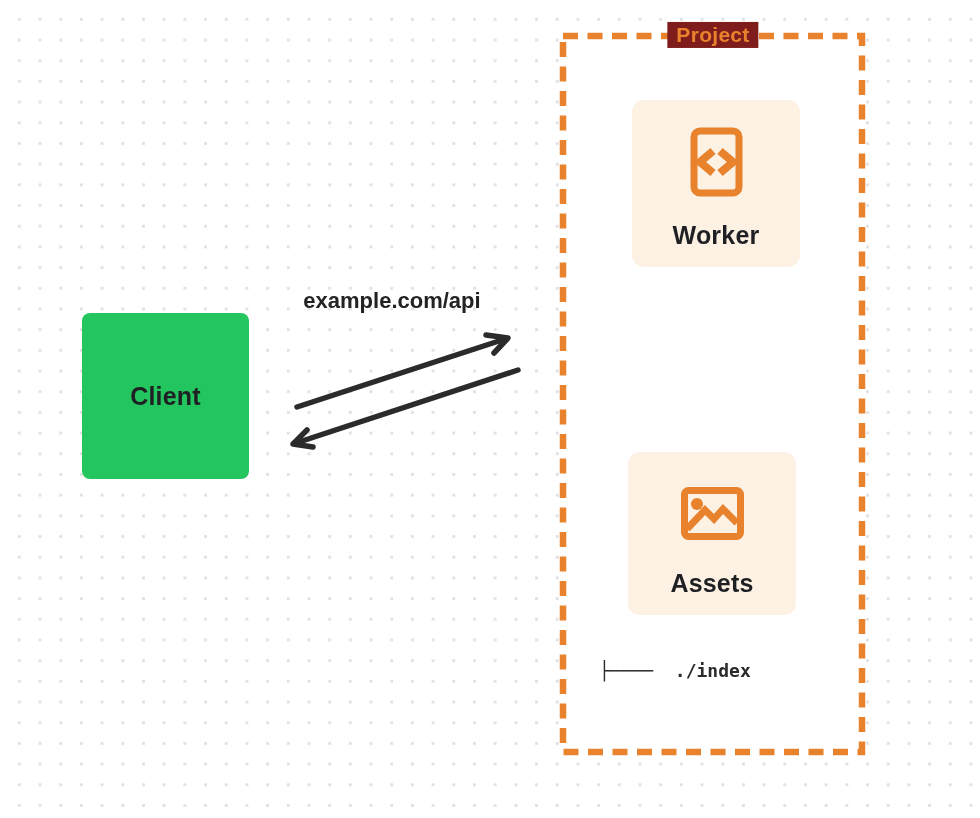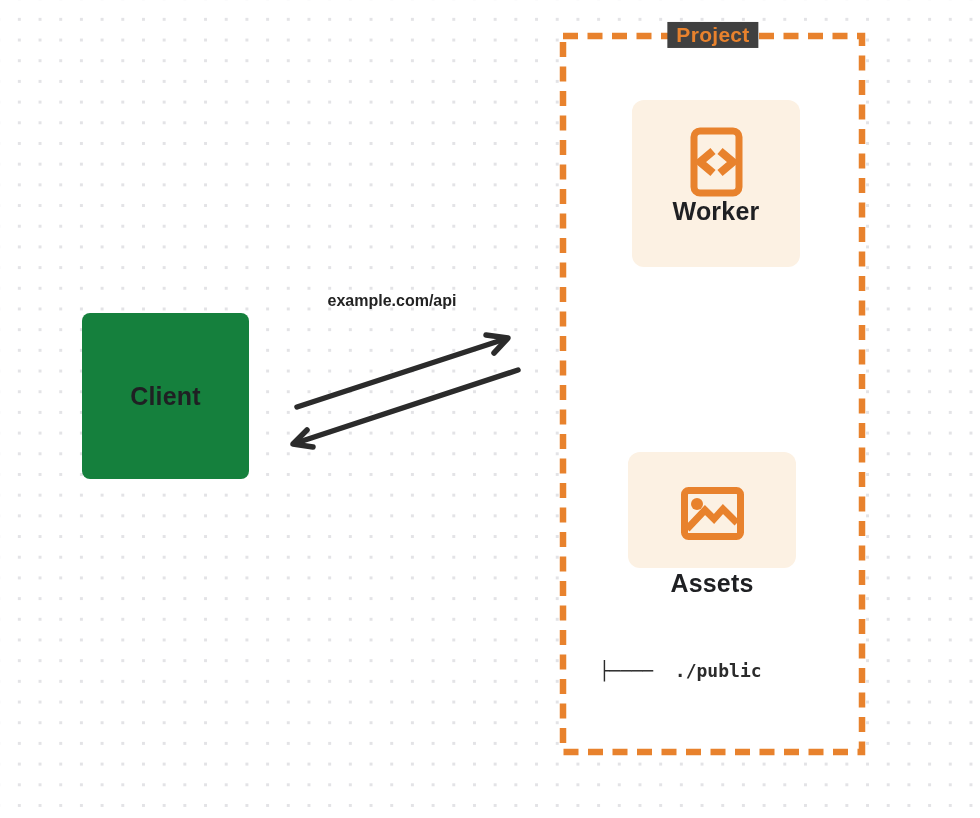--- a/index.html
+++ b/index.html
@@ -13,62 +13,62 @@
     background-size: 20.7px 20.7px;
     background-position: 9px 9px;
   }
   .layer { position: absolute; left: 0; top: 0; }
   svg.decor { width: 980px; height: 818px; z-index: 1; pointer-events: none; }
 
   
   .client-box {
     position: absolute; z-index: 2;
     left: 82px; top: 313px; width: 167px; height: 166px;
-    background: #15803d;
+    background: #22c55e;
     border-radius: 8px;
     display: flex; align-items: center; justify-content: center;
   }
   .client-box .label {
     font-size: 25px; font-weight: 700; color: #1f2023; letter-spacing: 0.2px;
   }
 
   
   .project-title {
     position: absolute; z-index: 3;
     left: 713px; top: 36px;
     transform: translate(-50%, -54%);
-    background: #404040;
+    background: #7f1d1d;
     padding: 1px 9px;
     font-size: 21px; font-weight: 700; color: #e8822d; letter-spacing: 0.3px;
     white-space: nowrap;
   }
 
   
   .card {
     position: absolute; z-index: 2;
     background: #fcf1e3;
     border-radius: 12px;
     display: flex; flex-direction: column; align-items: center;
   }
   .card .card-label {
     font-size: 25px; font-weight: 700; color: #1f2023; letter-spacing: 0.2px;
   }
   .worker-card { left: 632px; top: 100px; width: 168px; height: 167px; }
   .worker-card .icon-wrap { margin-top: 27px; height: 70px; }
-  .worker-card .card-label { }
-  .assets-card { left: 628px; top: 452px; width: 168px; height: 116px; }
+  .worker-card .card-label { margin-top: 24px; }
+  .assets-card { left: 628px; top: 452px; width: 168px; height: 163px; }
   .assets-card .icon-wrap { margin-top: 35px; height: 53px; }
   .assets-card .card-label { margin-top: 29px; }
 
   
   .request-label {
     position: absolute; z-index: 2;
     left: 392px; top: 301px;
     transform: translate(-50%, -50%);
-    font-size: 16px; font-weight: 700; color: #232323;
+    font-size: 22px; font-weight: 700; color: #232323;
     white-space: nowrap;
   }
 
   
   .file-tree {
     position: absolute; z-index: 2;
     left: 599px; top: 618px;
     font-family: "DejaVu Sans Mono", monospace;
     font-size: 18px; font-weight: 700;
     line-height: 21px;
@@ -119,15 +119,15 @@
     <svg width="63" height="53" viewBox="0 0 63 53">
       <rect x="3.5" y="3.5" width="56" height="46" rx="4" fill="none" stroke="#e8822d" stroke-width="7"></rect>
       <circle cx="16" cy="17" r="6" fill="#e8822d"></circle>
       <polyline points="6,42 24,23 33,32 42,22 56,36" fill="none" stroke="#e8822d" stroke-width="7" stroke-linejoin="miter" stroke-linecap="butt"></polyline>
     </svg>
   </span>
   <span class="card-label">Assets</span>
 </div>
 
 <div class="file-tree">
-  <span class="tree-line">├────  ./public</span>
+  <span class="tree-line">├────  ./index</span>
   
 </div>
 
 </body></html>

